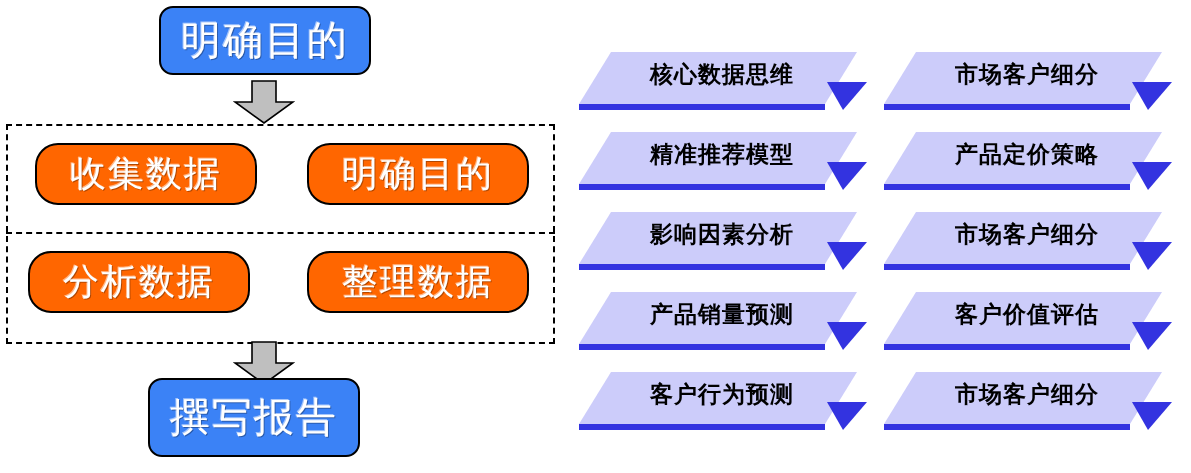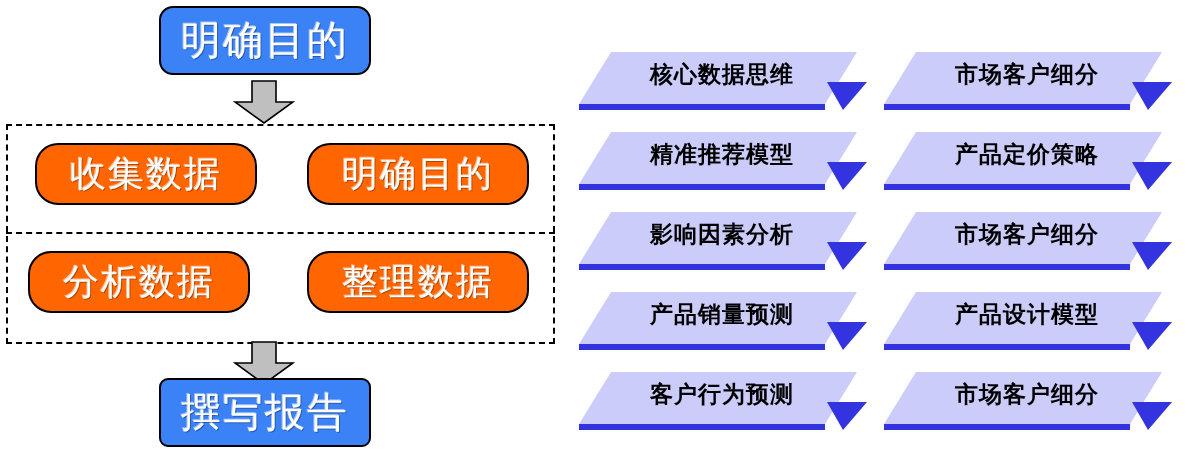--- a/index.html
+++ b/index.html
@@ -48,24 +48,23 @@
   }
   .proc-box.blue   { background: #3b82f6; }
   .proc-box.orange { background: #FF6600; }
 
   #box-purpose {
     left: 159px; top: 6px;
     width: 212px; height: 69px;
     font-size: 40px;
   }
   #box-report {
-    left: 159px; top: 378px;
-    width: 212px; height: 69px;
+    left: 148px; top: 378px;
+    width: 212px; height: 79px;
     font-size: 40px;
-    border-radius: 9px;
   }
 
   .proc-box.orange {
     width: 222px; height: 62px;
     font-size: 36px;
     border-radius: 23px;
   }
   #box-collect  { left: 35px;  top: 143px; }
   #box-organize { left: 307px; top: 143px; }
   #box-analyze  { left: 28px;  top: 251px; text-align: center; }
@@ -248,21 +247,21 @@
       </svg>
       <span class="tag-label">市场客户细分</span>
     </div>
 
     <div class="tag" style="left:880px; top:288px;">
       <svg class="tag-svg" viewBox="0 0 300 66">
         <polygon points="36,4 282,4 250,56 4,56" fill="#CCCCFA"></polygon>
         <polygon points="4,56 250,56 250,62 4,62" fill="#3333E0"></polygon>
         <polygon points="252,34 292,34 268,62" fill="#3333E0"></polygon>
       </svg>
-      <span class="tag-label">产品设计模型</span>
+      <span class="tag-label">客户价值评估</span>
     </div>
 
     <div class="tag" style="left:880px; top:368px;">
       <svg class="tag-svg" viewBox="0 0 300 66">
         <polygon points="36,4 282,4 250,56 4,56" fill="#CCCCFA"></polygon>
         <polygon points="4,56 250,56 250,62 4,62" fill="#3333E0"></polygon>
         <polygon points="252,34 292,34 268,62" fill="#3333E0"></polygon>
       </svg>
       <span class="tag-label">市场客户细分</span>
     </div>

